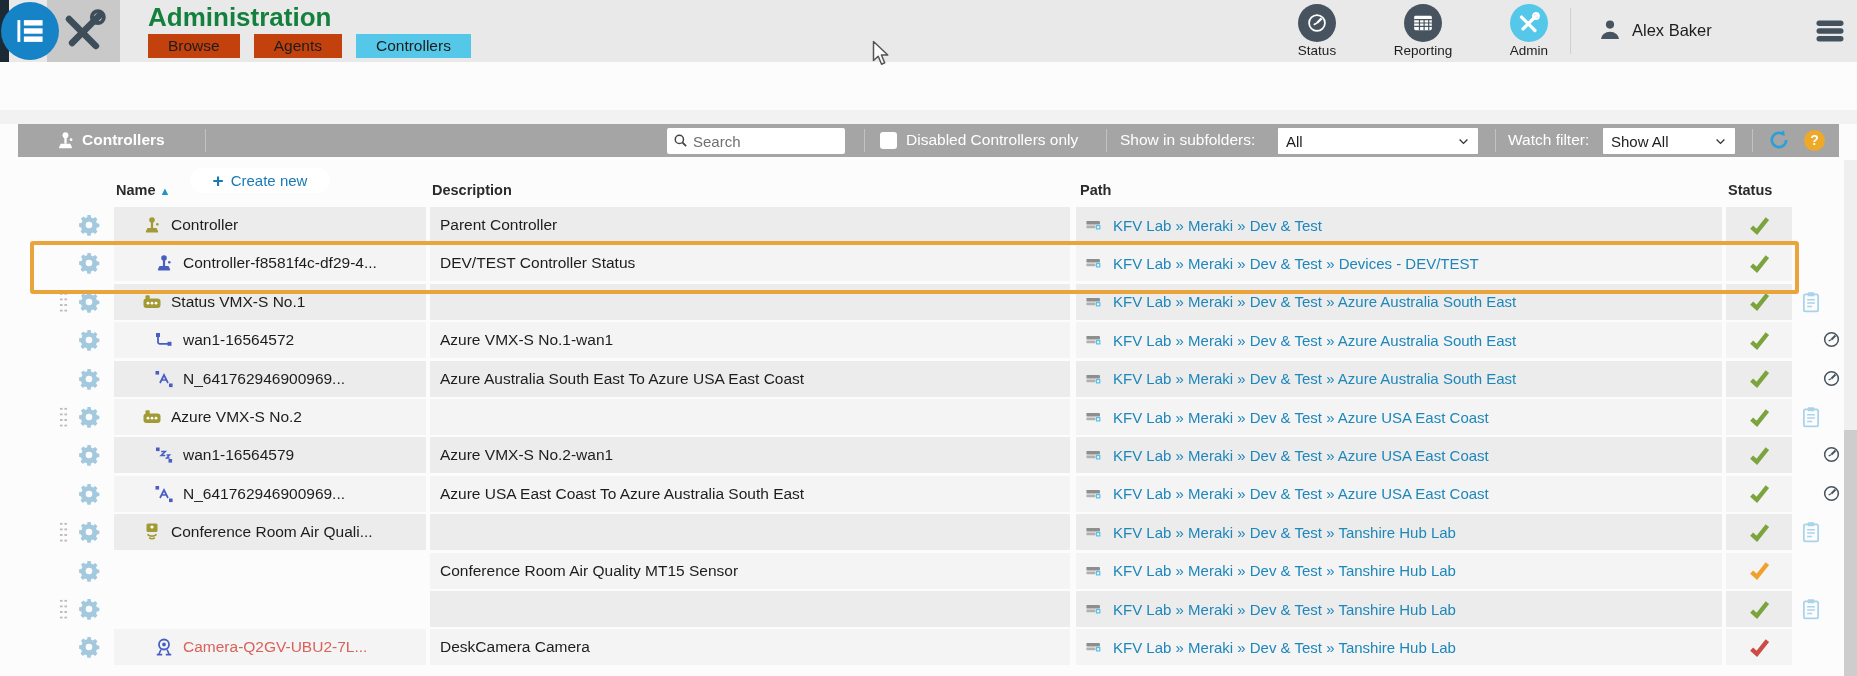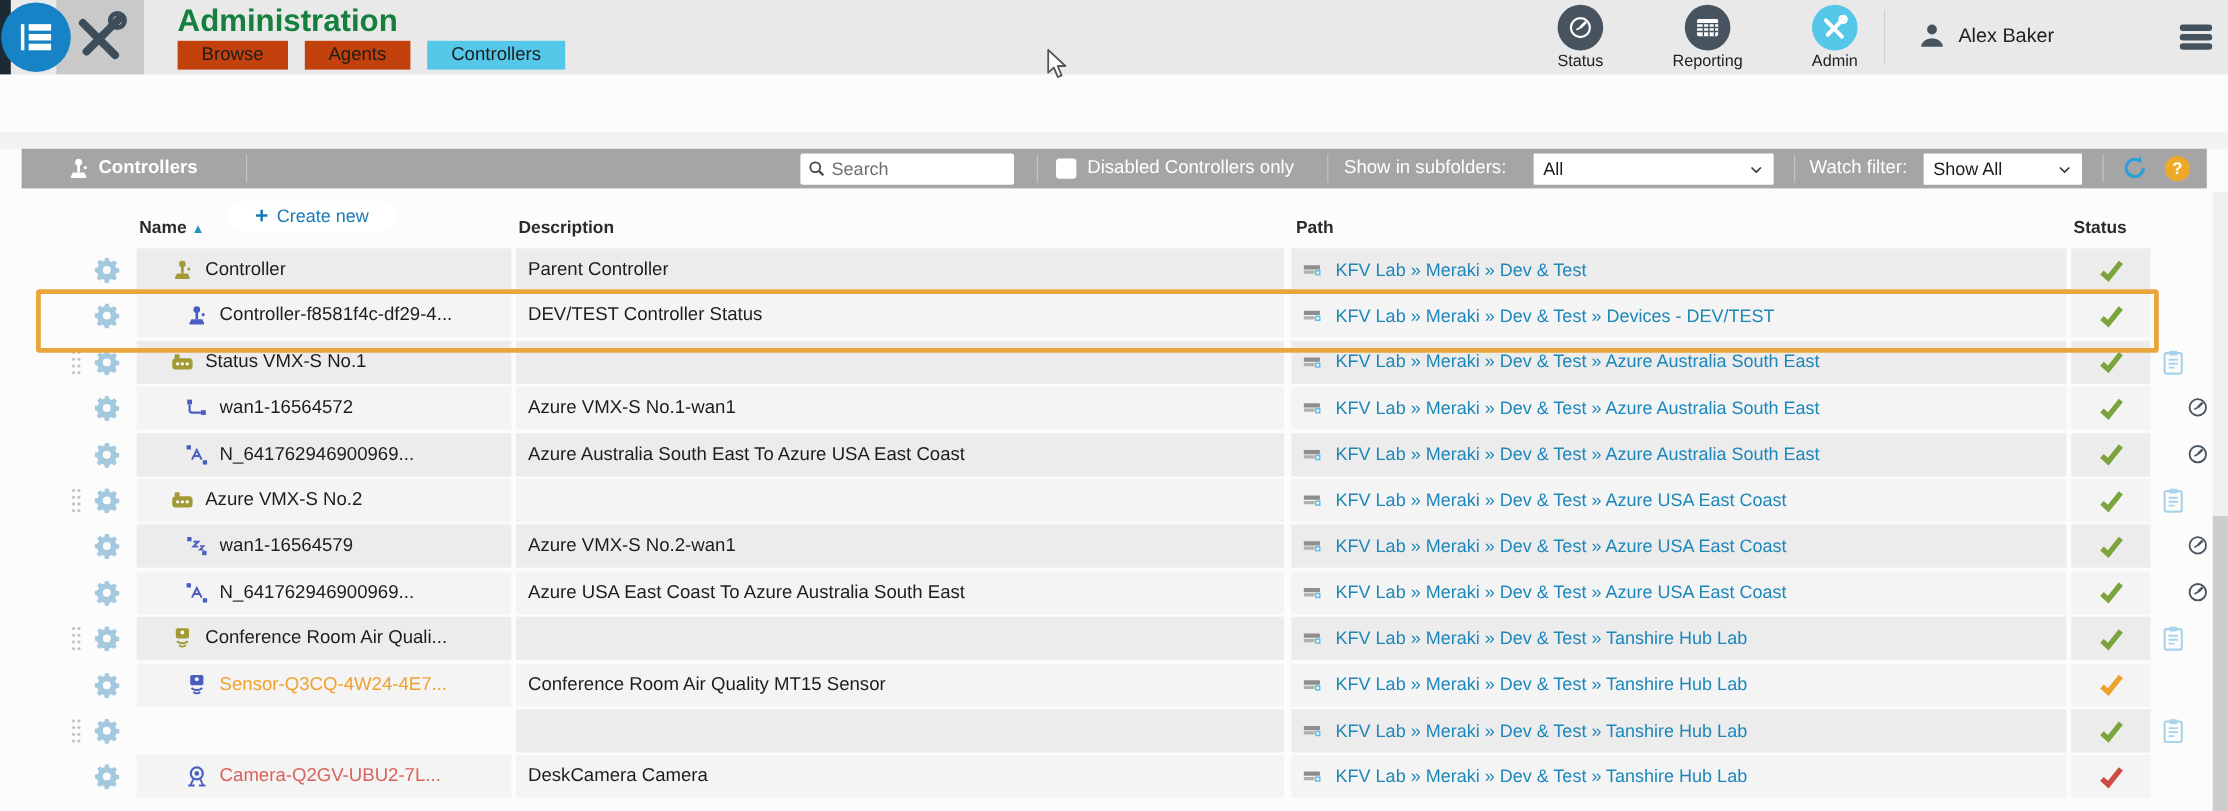--- a/index.html
+++ b/index.html
@@ -606,26 +606,20 @@
       <svg>
             <use href="#i-clip"></use>
           </svg>
     </span>
   </div>
       <div class="row alt" style="top: 345.6px;">
 
     <svg class="gear">
           <use href="#i-gear"></use>
         </svg>
-    <div class="cell name-cell indent">
-      <svg class="dev-icon blue">
-            <use href="#i-sensor"></use>
-          </svg>
-      <span class="nm warning">Sensor-Q3CQ-4W24-4E7...</span>
-    </div>
 
     <div class="cell desc-cell">
       <span>Conference Room Air Quality MT15 Sensor</span>
     </div>
     <div class="cell path-cell">
       <svg class="path-ic">
             <use href="#i-path"></use>
           </svg>
       <a class="path-link">KFV Lab » Meraki » Dev &amp; Test » Tanshire Hub Lab</a>
     </div>

